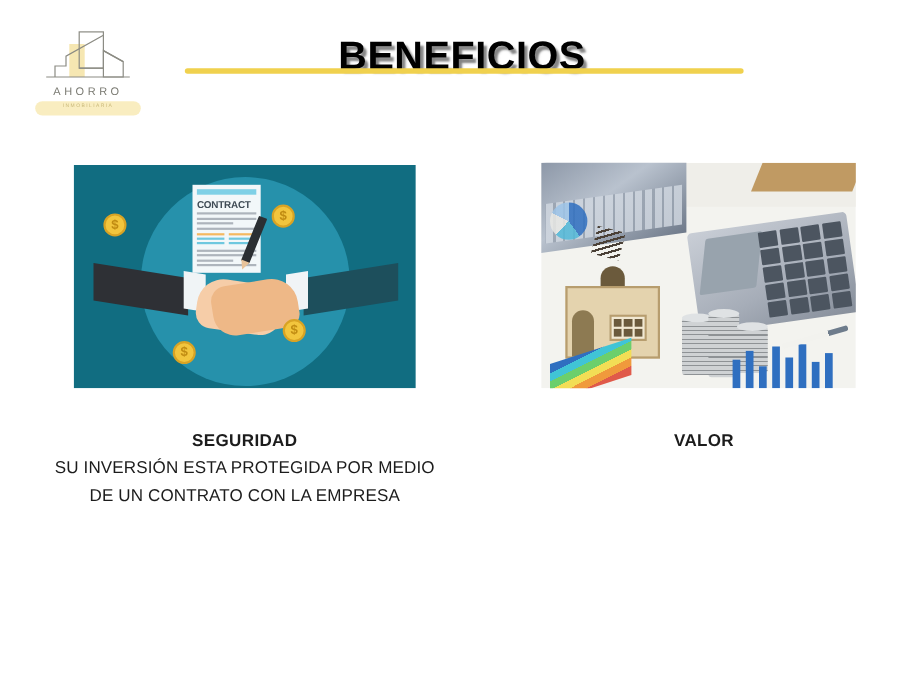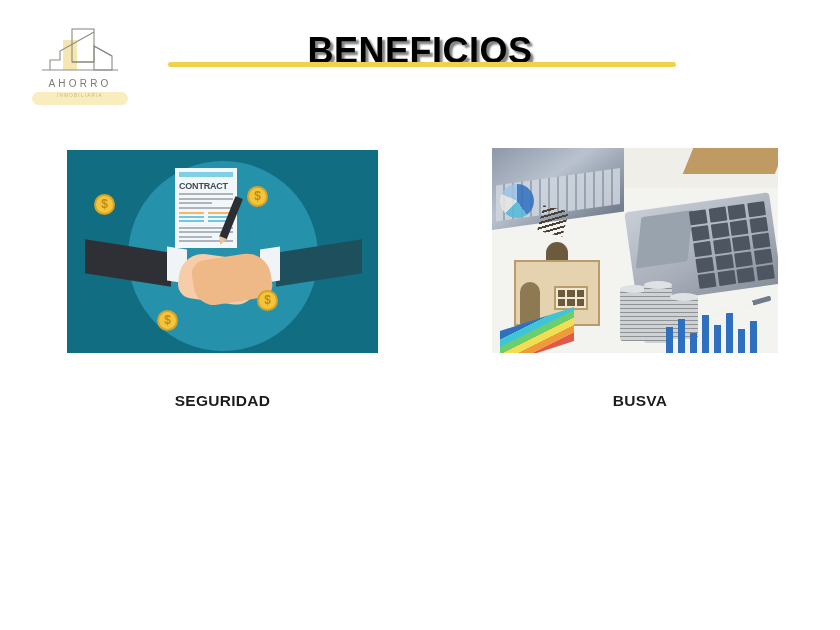--- a/index.html
+++ b/index.html
@@ -417,20 +417,21 @@
     <div class="hand" id="hand-r"></div>
 
     <div class="coin" id="coin-1">$</div>
     <div class="coin" id="coin-2">$</div>
     <div class="coin" id="coin-3">$</div>
     <div class="coin" id="coin-4">$</div>
   </div>
 
   <div class="caption" id="caption-left">
     <span class="caption-title">SEGURIDAD</span>
+    <span>SU INVERSIÓN ESTA PROTEGIDA POR MEDIO DE UN CONTRATO CON LA EMPRESA</span>
   </div>
 </div>
 
 <div class="card" id="card-right">
 
   <div class="media" id="media-right">
     <div class="photo-bg"></div>
     <div class="deskpaper"></div>
     <div class="woodstrip"></div>
     <div class="laptop"></div>
@@ -492,15 +493,15 @@
       <div class="chartbar" style="left:64px;height:40px"></div>
       <div class="chartbar" style="left:76px;height:24px"></div>
       <div class="chartbar" style="left:88px;height:32px"></div>
     </div>
 
     <div class="rainbow"></div>
     <div class="pencil"></div>
   </div>
 
   <div class="caption" id="caption-right">
-    <span class="caption-title">BUSVA</span>
+    <span class="caption-title">VALOR</span>
   </div>
 </div>
 
 </body></html>

